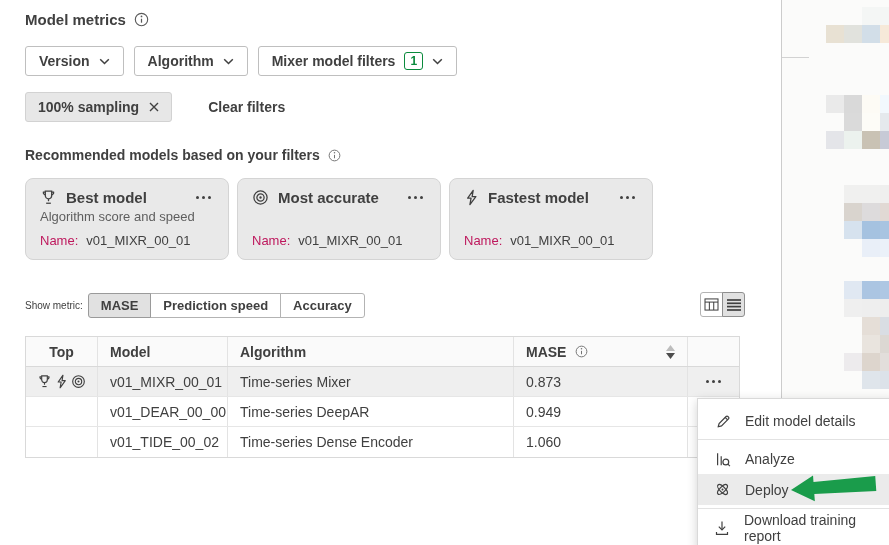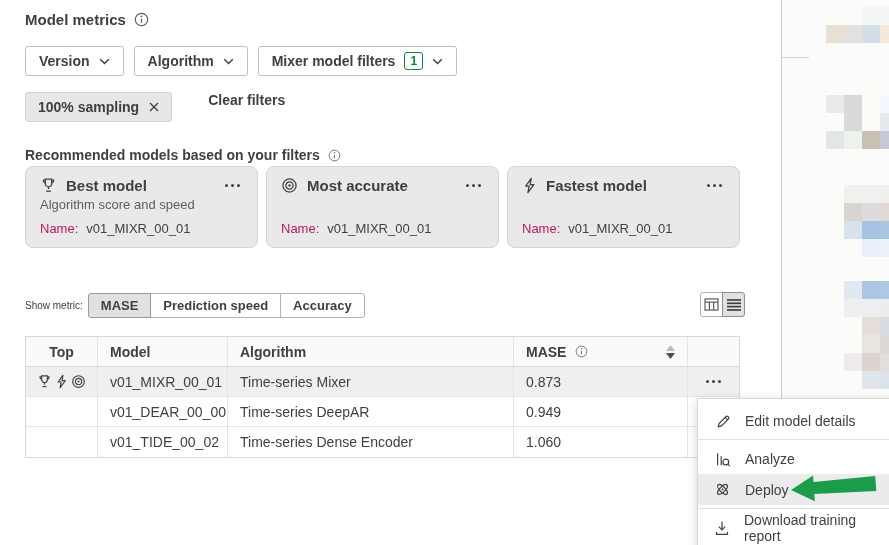--- a/index.html
+++ b/index.html
@@ -20,32 +20,32 @@
   .btn {
     height:30px; border:1px solid #bfbfbf; border-radius:3px; background:#fff;
     display:flex; align-items:center; gap:9px; padding:0 13px;
     font-size:14px; font-weight:600; color:#404040; cursor:pointer;
   }
   .badge {
     border:1px solid #0a8a3c; color:#0a8a3c; border-radius:3px;
     font-size:12px; font-weight:600; padding:0 5px; line-height:16px; height:18px;
     display:flex; align-items:center;
   }
-  .chip-row { left:25px; top:92px; display:flex; gap:16px; }
+  .chip-row { left:25px; top:92px; display:flex; align-items:center; gap:16px; }
   .chip {
     height:30px; background:#e7e7e7; border:1px solid #d2d2d2; border-radius:3px;
     display:flex; align-items:center; gap:10px; padding:0 12px;
     font-size:14px; font-weight:600;
   }
   .chip .x { display:flex; cursor:pointer; }
   .link-bold { font-size:14px; font-weight:700; cursor:pointer;margin-left:20px; }
 
   
   .section-heading { left:25px; top:147px; font-size:14px; font-weight:700; display:flex; align-items:center; gap:8px; }
-  .cards { left:25px; top:166px; width:715px; display:flex; gap:8px;align-items:center; }
+  .cards { left:25px; top:178px; width:628px; display:flex; gap:8px;align-items:center; }
   .card {
     flex:1 1 0; height:82px; background:#e9e9e9; border:1px solid #d4d4d4; border-radius:8px;
     padding:10px 14px 11px 14px; display:flex; flex-direction:column;
   }
   .card-top { display:flex; align-items:center; gap:9px; }
   .card-title { font-size:15px; font-weight:700; flex:1; }
   .card-sub { font-size:13px; color:#5e5e5e; margin-top:3px; }
   .card-name { margin-top:auto; font-size:13px; display:flex; gap:8px; }
   .card-name .lbl { color:#be185d; }
   .dots { display:flex; gap:3px; align-items:center; cursor:pointer; padding:3px; }

